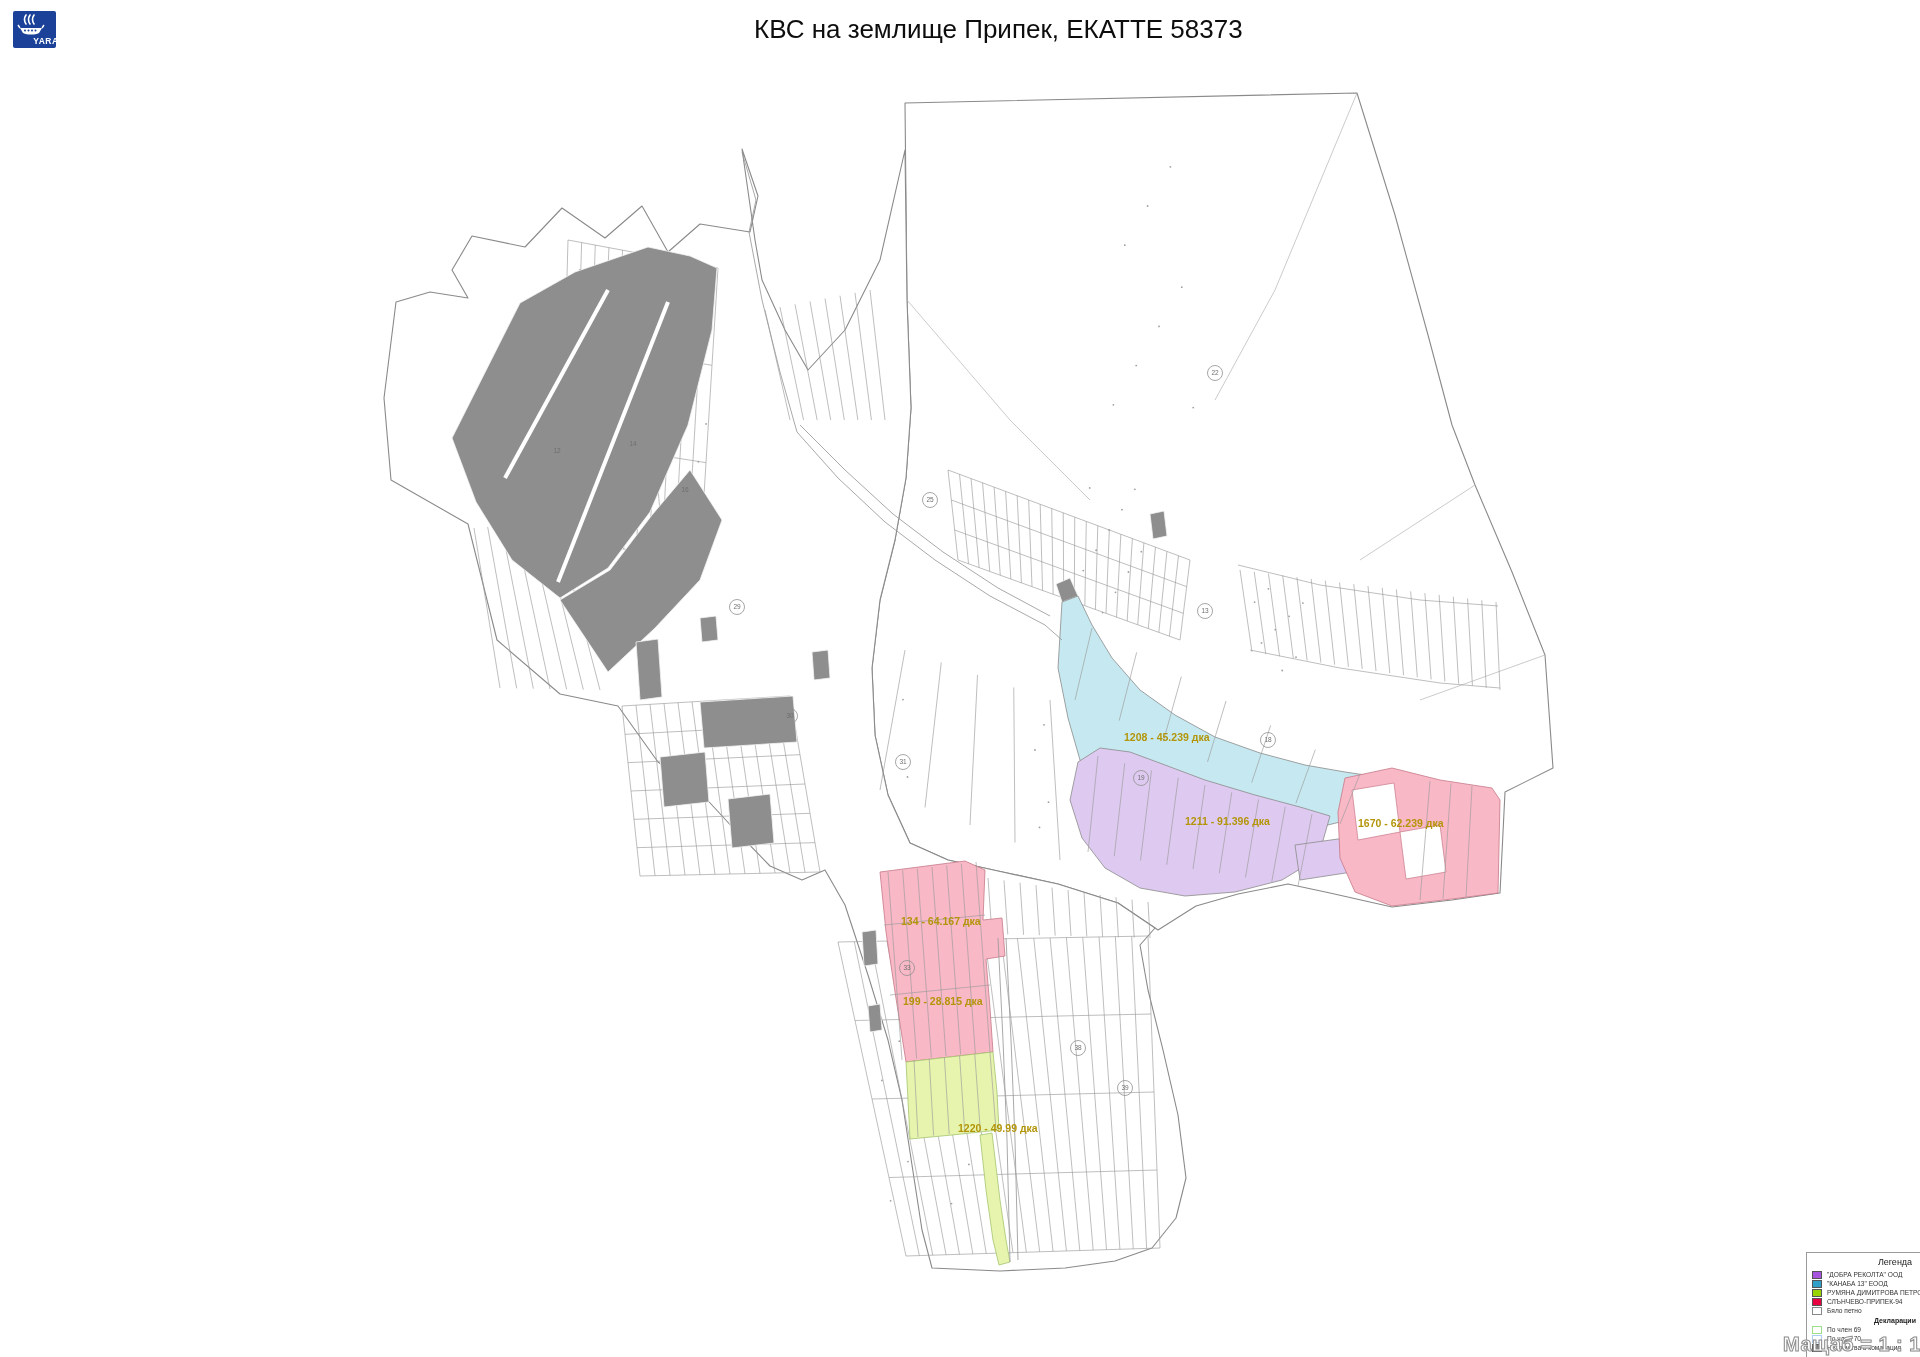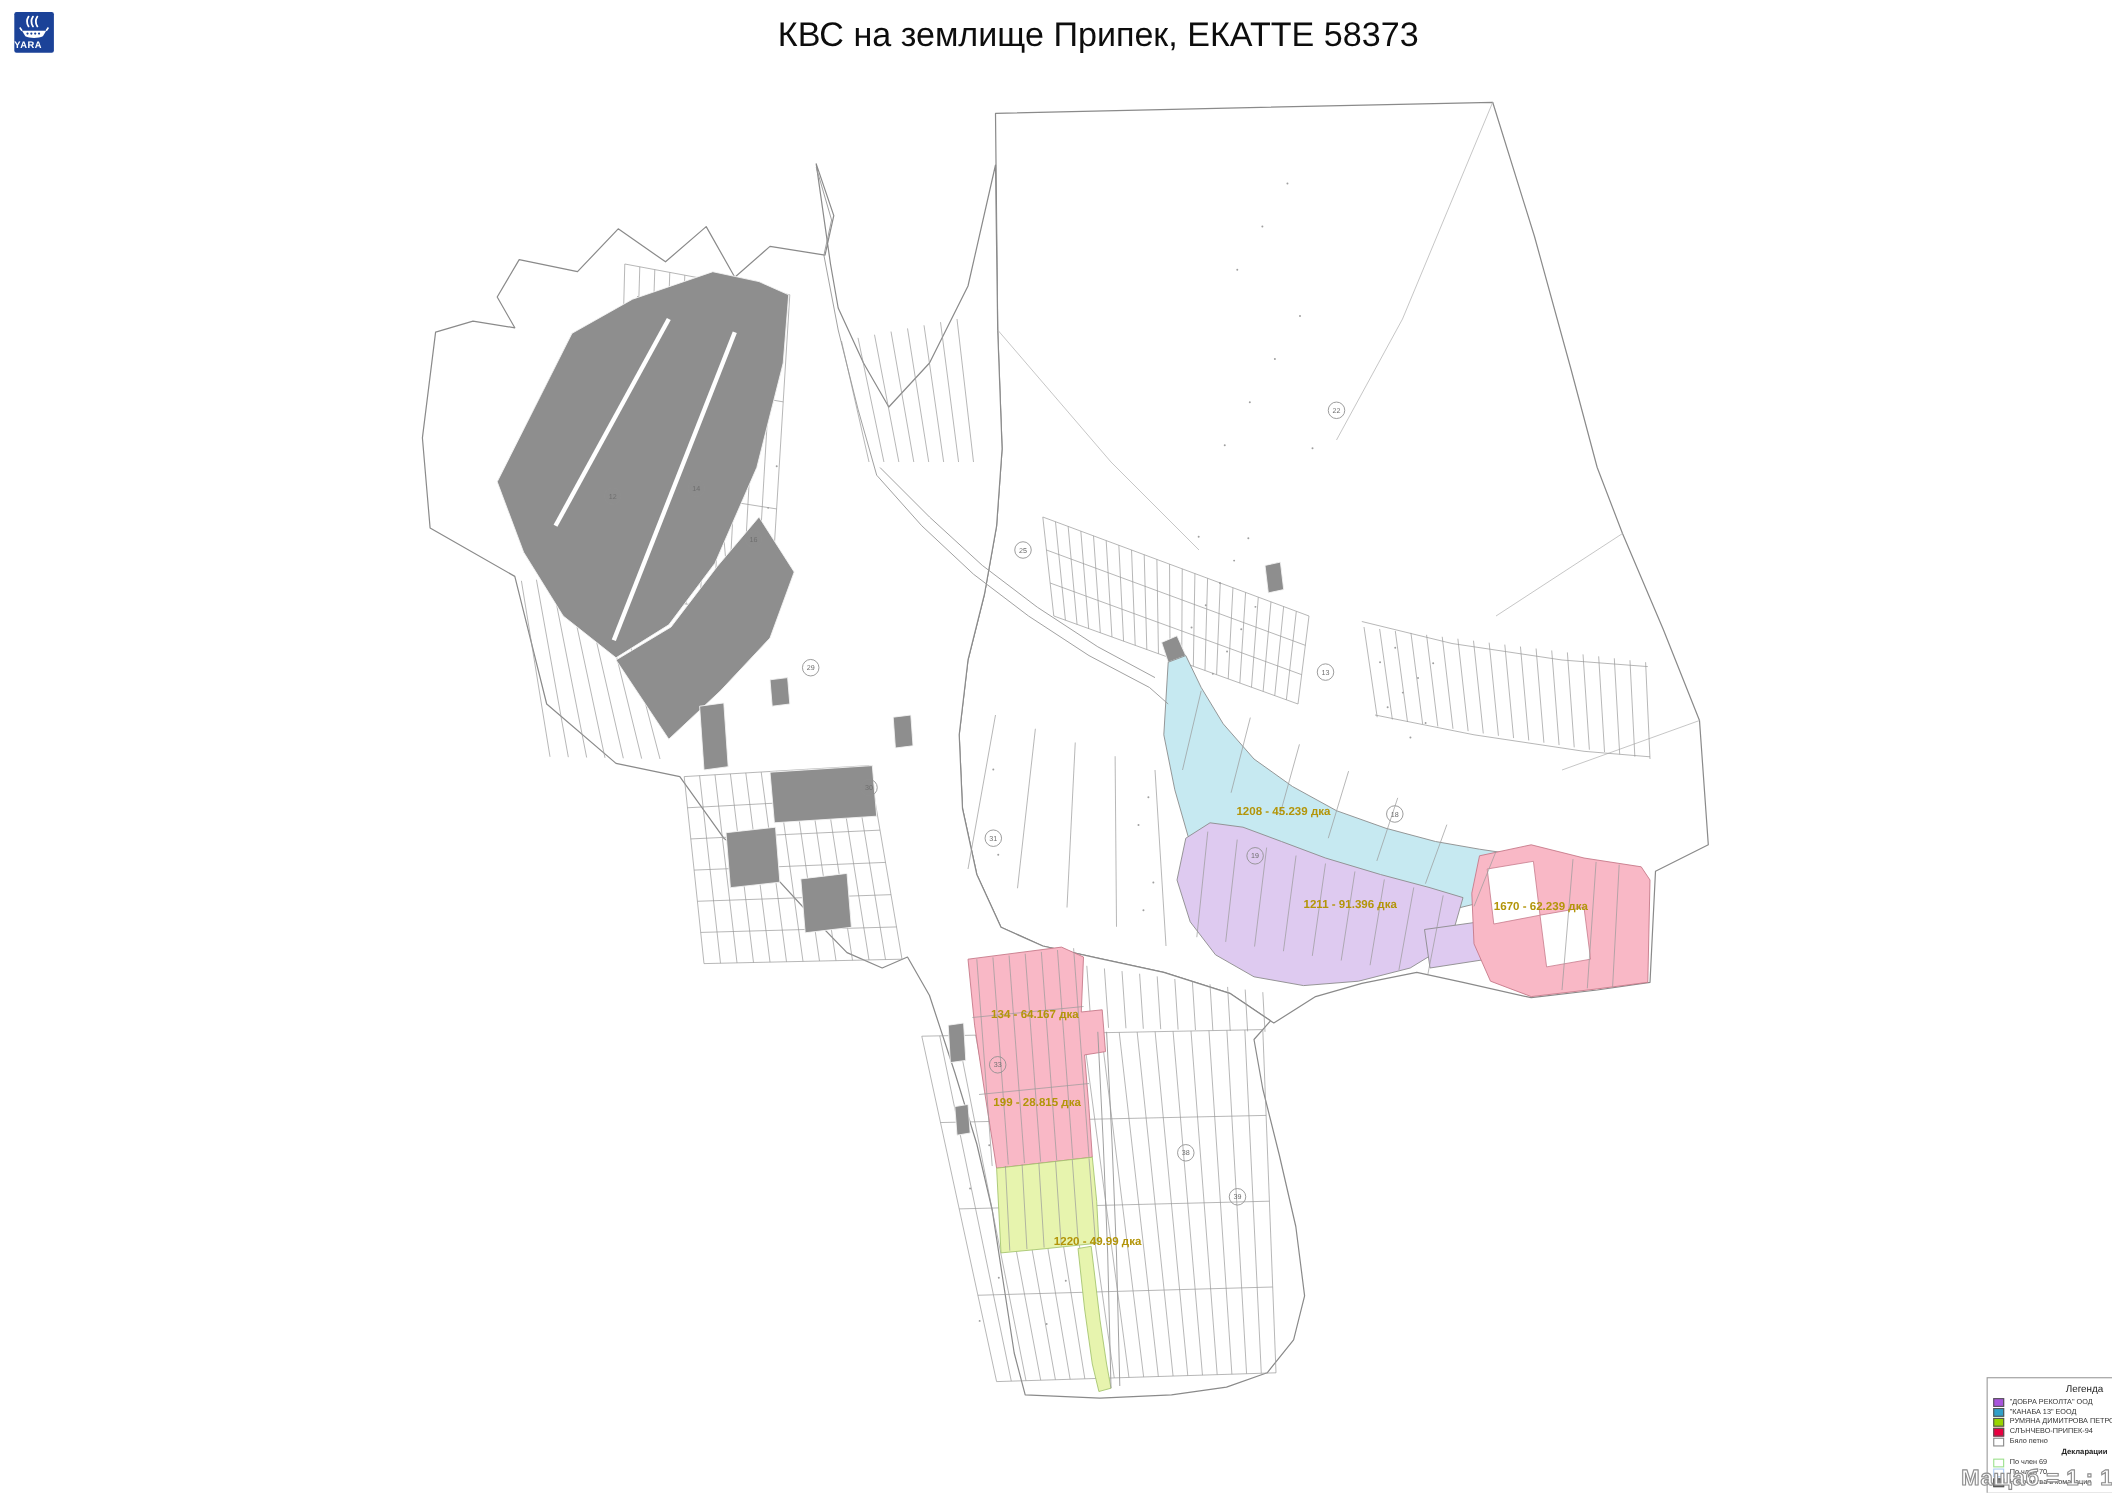--- a/index.html
+++ b/index.html
@@ -3,26 +3,26 @@
 <meta charset="utf-8">
 <style>
   html,body{margin:0;padding:0;background:#fff;}
   body{
     width:1920px;height:1357px;position:relative;overflow:hidden;
     font-family:"Liberation Sans", sans-serif;color:#222;
   }
   
   .page-title{
     position:absolute;top:14px;left:52%;transform:translateX(-50%);
-    font-size:31px;font-weight:400;color:#0d0d0d;white-space:nowrap;
+    font-size:26px;font-weight:400;color:#0d0d0d;white-space:nowrap;
   }
   .logo{
-    position:absolute;top:11px;left:13px;width:36px;height:37px;
+    position:absolute;top:11px;left:13px;width:20px;height:37px;
     background:var(--logo-blue);border-radius:2px;
-    display:flex;flex-direction:column;align-items:flex-start;justify-content:flex-end;
+    display:flex;flex-direction:column;align-items:center;justify-content:flex-end;padding-left:23px;
   }
   .logo svg{position:absolute;top:3px;left:4px;}
   .logo .logo-text{
     font-size:8.5px;font-weight:700;color:#fff;letter-spacing:.5px;margin-bottom:2px;z-index:2;
   }
   
   #map-wrap{position:absolute;inset:0;padding-left:12px;}
   #map-svg{position:absolute;top:0;left:0;}
   .poly{fill:#ffffff;stroke:var(--boundary);stroke-width:1.1;stroke-linejoin:round;}
   .gray{fill:var(--map-gray);stroke:#f4f4f4;stroke-width:.8;stroke-linejoin:round;}

